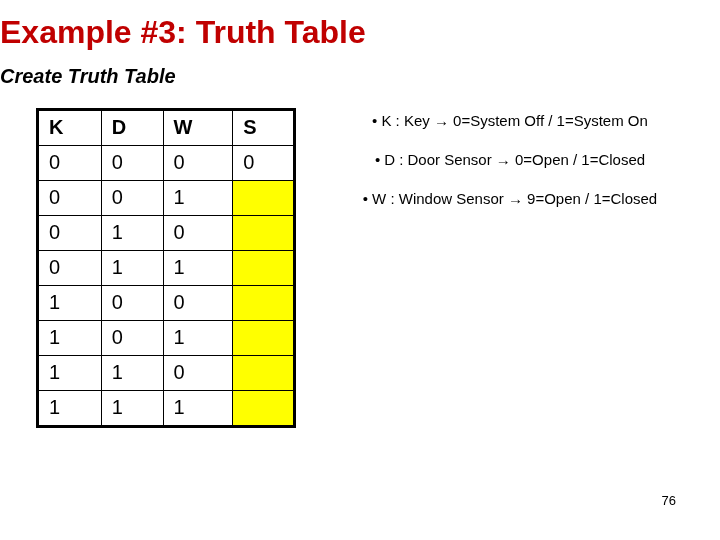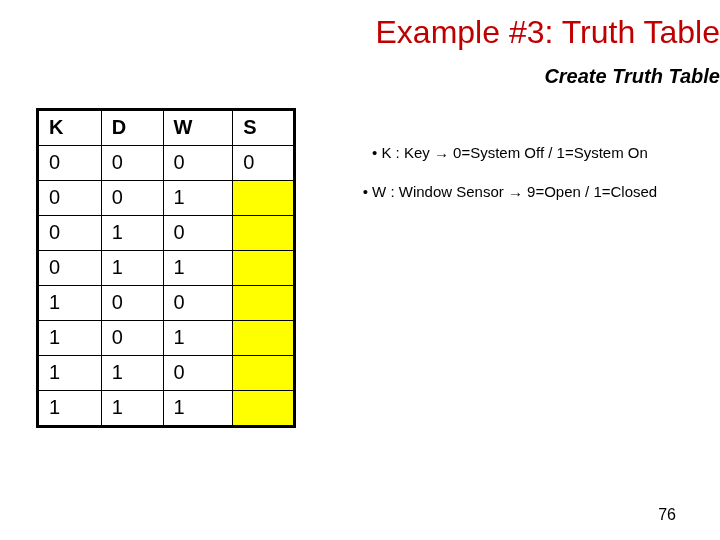--- a/index.html
+++ b/index.html
@@ -11,36 +11,35 @@
     font-family: Arial, Helvetica, sans-serif;
     overflow: hidden;
     position: relative;
   }
   .slide {
     position: relative;
     width: 720px;
     height: 540px;
   }
   .title {
-    text-align: right;
+    text-align: left;
     color: #c00000;
     font-size: 32px;
-    font-weight: normal;
+    font-weight: bold;
     margin-top: 14px;
     margin-bottom: 2px;
   }
   .subtitle {
-    text-align: right;
+    text-align: left;
     color: #000;
     font-size: 20px;
     font-style: italic;
     font-weight: bold;
     margin-top: 14px;
     margin-bottom: 20px;
-    padding-left: 15px;
   }
   .content {
     display: flex;
     align-items: flex-start;
     padding: 0 28px 0 36px;
   }
   table.truth {
     border-collapse: collapse;
     border: 3px solid #000;
     width: 260px;
@@ -58,36 +57,35 @@
   table.truth th {
     font-weight: bold;
   }
   .s-col-blank {
     background: #ffff00;
   }
   .legend {
     flex: 1;
     padding-left: 32px;
     padding-top: 4px;
-    margin-top: 32px;
   }
   .legend-row {
     color: #000;
     font-size: 15px;
     margin-bottom: 22px;
     text-align: center;
   }
   .bullet {
     margin-right: 4px;
   }
   .pagenum {
     position: absolute;
     right: 44px;
-    bottom: 30px;
-    font-size: 16px;
+    bottom: 46px;
+    font-size: 13px;
     color: #000;
   }
 </style>
 </head>
 <body>
 <div class="slide">
 
 <div class="title">Example #3: Truth Table</div>
 <div class="subtitle">Create Truth Table</div>
 
@@ -149,20 +147,21 @@
             <td>1</td>
             <td>1</td>
             <td>1</td>
             <td class="s-col-blank"></td>
           </tr>
         </tbody>
   </table>
 
   <div class="legend" id="legend-area">
   <div class="legend-row"><span class="bullet">•</span><span>K : Key → 0=System Off / 1=System On</span></div>
+        <div class="legend-row"><span class="bullet">•</span><span>D : Door Sensor → 0=Open / 1=Closed</span></div>
         <div class="legend-row"><span class="bullet">•</span><span>W : Window Sensor → 9=Open / 1=Closed</span></div>
       </div>
 
 </div>
 
 <div class="pagenum">76</div>
 
 </div>
 
 </body></html>

